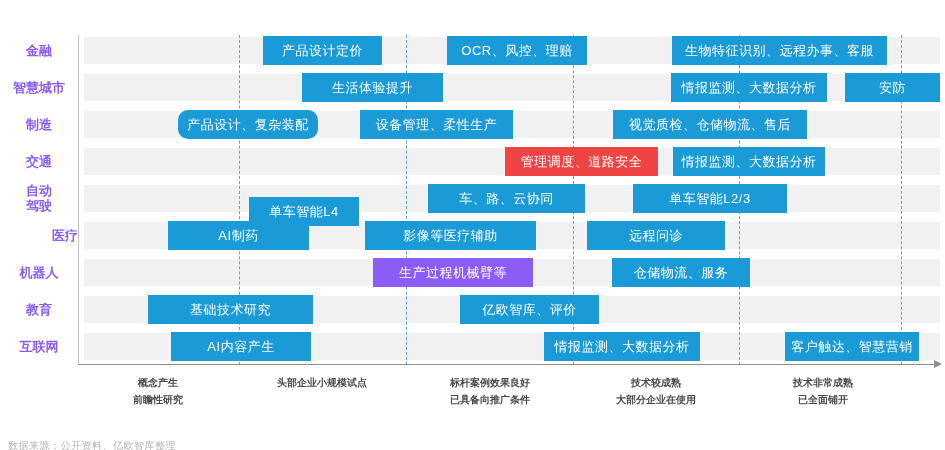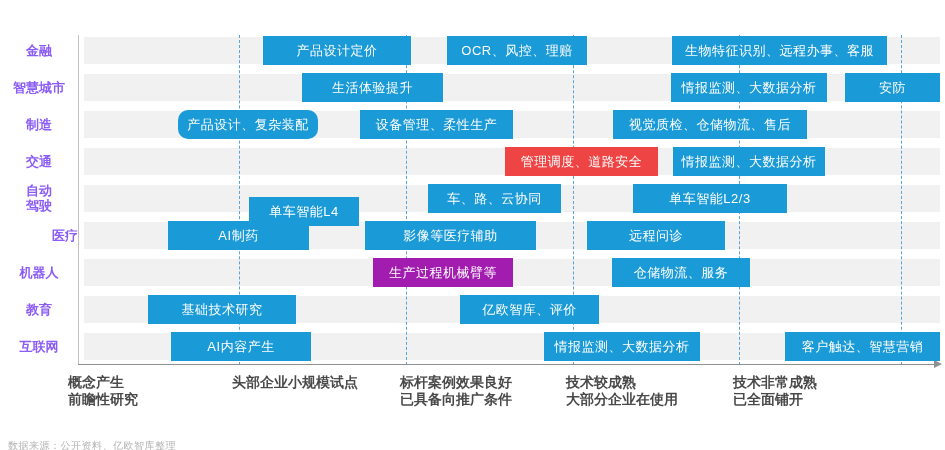--- a/index.html
+++ b/index.html
@@ -21,82 +21,82 @@
   .haxis{position:absolute;left:78px;top:364px;width:858px;height:1px;background:#8f8f8f;z-index:2;}
   .haxis-arrow{
     position:absolute;left:934px;top:360px;width:0;height:0;z-index:2;
     border-top:4.5px solid transparent;border-bottom:4.5px solid transparent;border-left:8px solid #8f8f8f;
   }
   .task-box{
     position:absolute;height:29px;line-height:29px;text-align:center;color:#ffffff;
     font-size:13px;letter-spacing:0.5px;z-index:3;overflow:hidden;white-space:nowrap;
   }
   .stage-label{
-    position:absolute;top:374px;width:180px;text-align:left;font-size:14px;font-weight:bold;
+    position:absolute;top:374px;width:180px;text-align:center;font-size:10px;font-weight:bold;
     color:#4a4a4a;line-height:17px;white-space:pre-line;z-index:2;
   }
   .source-note{
     position:absolute;left:8px;top:439px;font-size:10px;color:#b3b3b3;
     font-family:"Liberation Serif","DejaVu Serif",serif;letter-spacing:0.5px;
   }
 </style>
 </head>
 <body>
 
 <div id="stage">
   <div class="vaxis"></div>
   <div>
       <div class="gridline" style="left: 239px;"></div>
       <div class="gridline" style="left: 406px;"></div>
       <div class="gridline" style="left: 573px;"></div>
       <div class="gridline" style="left: 739px;"></div>
       <div class="gridline" style="left: 901px;"></div>
       <div class="row-band" style="top: 36.5px; height: 27px;"></div>
       <div class="row-label" style="top: 42.5px;">金融</div>
-      <div class="task-box" style="left: 263px; width: 148px; top: 35.5px; background: rgb(26, 154, 214);">产品设计定价</div>
+      <div class="task-box" style="left: 263px; width: 119px; top: 35.5px; background: rgb(26, 154, 214);">产品设计定价</div>
       <div class="task-box" style="left: 447px; width: 140px; top: 35.5px; background: rgb(26, 154, 214);">OCR、风控、理赔</div>
       <div class="task-box" style="left: 672px; width: 215px; top: 35.5px; background: rgb(26, 154, 214);">生物特征识别、远程办事、客服</div>
       <div class="row-band" style="top: 73.5px; height: 27px;"></div>
       <div class="row-label" style="top: 79.5px;">智慧城市</div>
       <div class="task-box" style="left: 302px; width: 141px; top: 72.5px; background: rgb(26, 154, 214);">生活体验提升</div>
       <div class="task-box" style="left: 671px; width: 156px; top: 72.5px; background: rgb(26, 154, 214);">情报监测、大数据分析</div>
       <div class="task-box" style="left: 845px; width: 95px; top: 72.5px; background: rgb(26, 154, 214);">安防</div>
       <div class="row-band" style="top: 110.5px; height: 27px;"></div>
       <div class="row-label" style="top: 116.5px;">制造</div>
       <div class="task-box" style="left: 178px; width: 140px; top: 109.5px; background: rgb(26, 154, 214); border-radius: 10px;">产品设计、复杂装配</div>
       <div class="task-box" style="left: 360px; width: 153px; top: 109.5px; background: rgb(26, 154, 214);">设备管理、柔性生产</div>
       <div class="task-box" style="left: 613px; width: 194px; top: 109.5px; background: rgb(26, 154, 214);">视觉质检、仓储物流、售后</div>
       <div class="row-band" style="top: 147.5px; height: 27px;"></div>
       <div class="row-label" style="top: 153.5px;">交通</div>
       <div class="task-box" style="left: 505px; width: 153px; top: 146.5px; background: #ef4444;">管理调度、道路安全</div>
       <div class="task-box" style="left: 673px; width: 152px; top: 146.5px; background: rgb(26, 154, 214);">情报监测、大数据分析</div>
       <div class="row-band" style="top: 184.5px; height: 27px;"></div>
       <div class="row-label" style="top: 183px;">自动
 驾驶</div>
       <div class="task-box" style="left: 249px; width: 110px; top: 183.5px; background: rgb(26, 154, 214); margin-top: 13px;">单车智能L4</div>
-      <div class="task-box" style="left: 428px; width: 133px; top: 183.5px; background: rgb(26, 154, 214);">车、路、云协同</div>
+      <div class="task-box" style="left: 428px; width: 157px; top: 183.5px; background: rgb(26, 154, 214);">车、路、云协同</div>
       <div class="task-box" style="left: 633px; width: 154px; top: 183.5px; background: rgb(26, 154, 214);">单车智能L2/3</div>
       <div class="row-band" style="top: 221.5px; height: 27px;"></div>
       <div class="row-label" style="top: 227.5px; padding-left: 26px;">医疗</div>
       <div class="task-box" style="left: 168px; width: 141px; top: 220.5px; background: rgb(26, 154, 214);">AI制药</div>
       <div class="task-box" style="left: 365px; width: 171px; top: 220.5px; background: rgb(26, 154, 214);">影像等医疗辅助</div>
       <div class="task-box" style="left: 587px; width: 138px; top: 220.5px; background: rgb(26, 154, 214);">远程问诊</div>
       <div class="row-band" style="top: 258.5px; height: 27px;"></div>
       <div class="row-label" style="top: 264.5px;">机器人</div>
-      <div class="task-box" style="left: 373px; width: 140px; top: 257.5px; background: #a21caf;">生产过程机械臂等</div>
+      <div class="task-box" style="left: 373px; width: 160px; top: 257.5px; background: #8b5cf6;">生产过程机械臂等</div>
       <div class="task-box" style="left: 612px; width: 138px; top: 257.5px; background: rgb(26, 154, 214);">仓储物流、服务</div>
       <div class="row-band" style="top: 295.5px; height: 27px;"></div>
       <div class="row-label" style="top: 301.5px;">教育</div>
-      <div class="task-box" style="left: 148px; width: 148px; top: 294.5px; background: rgb(26, 154, 214);">基础技术研究</div>
+      <div class="task-box" style="left: 148px; width: 165px; top: 294.5px; background: rgb(26, 154, 214);">基础技术研究</div>
       <div class="task-box" style="left: 460px; width: 139px; top: 294.5px; background: rgb(26, 154, 214);">亿欧智库、评价</div>
       <div class="row-band" style="top: 332.5px; height: 27px;"></div>
       <div class="row-label" style="top: 338.5px;">互联网</div>
       <div class="task-box" style="left: 171px; width: 140px; top: 331.5px; background: rgb(26, 154, 214);">AI内容产生</div>
       <div class="task-box" style="left: 544px; width: 156px; top: 331.5px; background: rgb(26, 154, 214);">情报监测、大数据分析</div>
-      <div class="task-box" style="left: 785px; width: 155px; top: 331.5px; background: rgb(26, 154, 214);">客户触达、智慧营销</div>
+      <div class="task-box" style="left: 785px; width: 134px; top: 331.5px; background: rgb(26, 154, 214);">客户触达、智慧营销</div>
     </div>
   <div class="haxis"></div>
   <div class="haxis-arrow"></div>
   <div>
       <div class="stage-label" style="left: 68px;">概念产生
 前瞻性研究</div>
       <div class="stage-label" style="left: 232px;">头部企业小规模试点</div>
       <div class="stage-label" style="left: 400px;">标杆案例效果良好
 已具备向推广条件</div>
       <div class="stage-label" style="left: 566px;">技术较成熟

